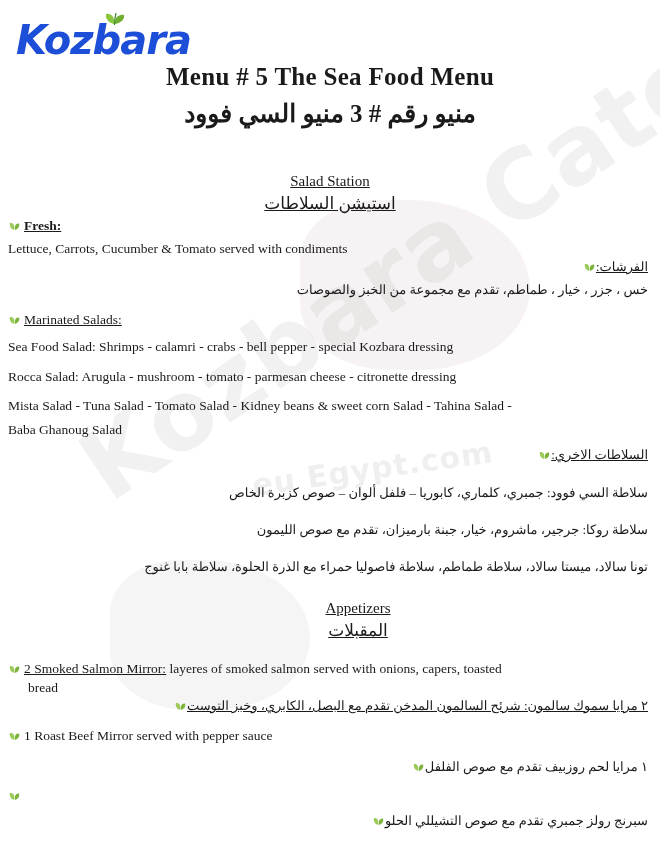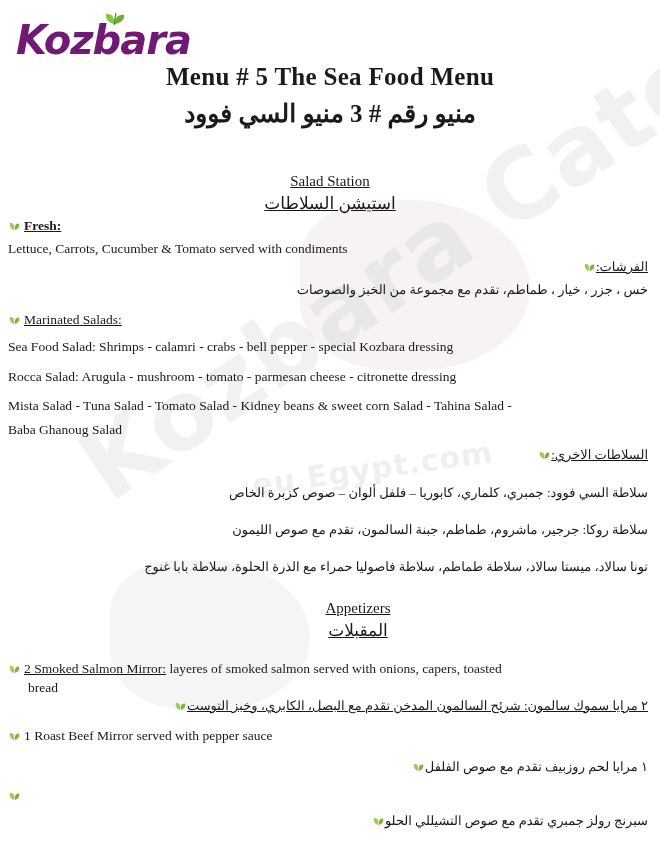--- a/index.html
+++ b/index.html
@@ -73,21 +73,21 @@
     left: 14px;
     top: 8px;
     width: 180px;
     height: 58px;
   }
   .logo-word {
     font-family: "DejaVu Sans", sans-serif;
     font-size: 40px;
     font-style: italic;
     font-weight: 700;
-    color: #701a75;
+    color: #1d4ed8;
     letter-spacing: -1px;
     line-height: 1;
     position: absolute;
     left: 2px;
     top: 12px;
   }
   .logo-leaves {
     position: absolute;
     left: 86px;
     top: 2px;
@@ -230,21 +230,21 @@
     <div class="row en" style="top:396px;">Mista Salad - Tuna Salad - Tomato Salad - Kidney beans &amp; sweet corn Salad - Tahina Salad -</div>
     <div class="row en" style="top:420px;">Baba Ghanoug Salad</div>
 
     <div class="row ar" style="top:446px;">
       <span class="u">السلاطات الاخري:</span><svg class="bullet ar-b" viewBox="0 0 13 12">
         <path d="M6 11 C3 10 1 7 2 4 C5 3.4 7 6 6 11 Z" fill="#9bcb5a"></path>
         <path d="M7 11 C10 10 12 7.5 11 4.5 C8 4 6 7 7 11 Z" fill="#7db33c"></path>
       </svg>
     </div>
     <div class="row ar" style="top:484px;margin-left:20px;">سلاطة السي فوود: جمبري، كلماري، كابوريا – فلفل ألوان – صوص كزبرة الخاص</div>
-    <div class="row ar" style="top:521px;">سلاطة روكا: جرجير، ماشروم، طماطم، جبنة السالمون، تقدم مع صوص الليمون</div>
+    <div class="row ar" style="top:521px;">سلاطة روكا: جرجير، ماشروم، خيار، جبنة بارميزان، تقدم مع صوص الليمون</div>
     <div class="row ar" style="top:558px;">تونا سالاد، ميستا سالاد، سلاطة طماطم، سلاطة فاصوليا حمراء مع الذرة الحلوة، سلاطة بابا غنوج</div>
 
     <div class="section-head sh-appet">
       <div><span class="en">Appetizers</span></div>
       <div><span class="ar">المقبلات</span></div>
     </div>
 
     <div class="row en" style="top:659px; width:620px;">
       <svg class="bullet" viewBox="0 0 13 12">
         <path d="M6 11 C3 10 1 7 2 4 C5 3.4 7 6 6 11 Z" fill="#9bcb5a"></path>

